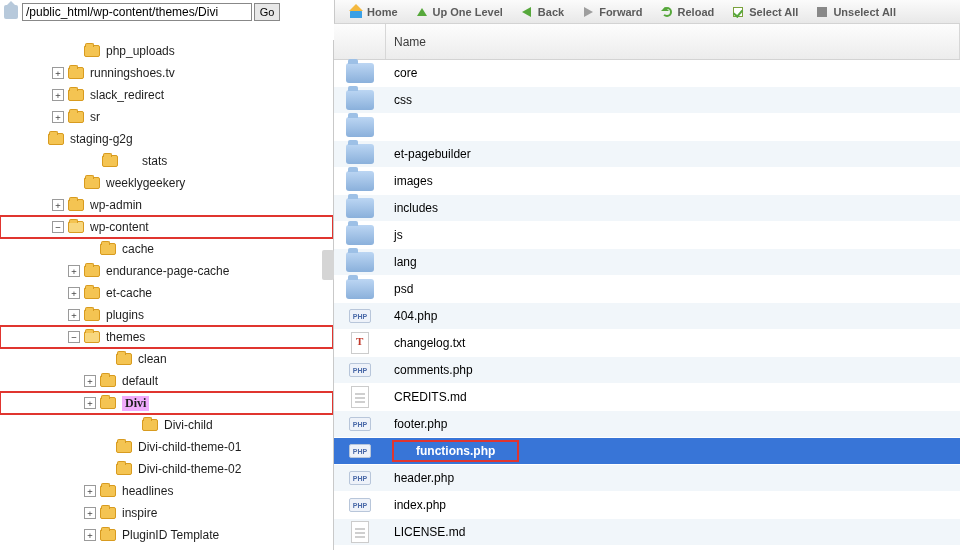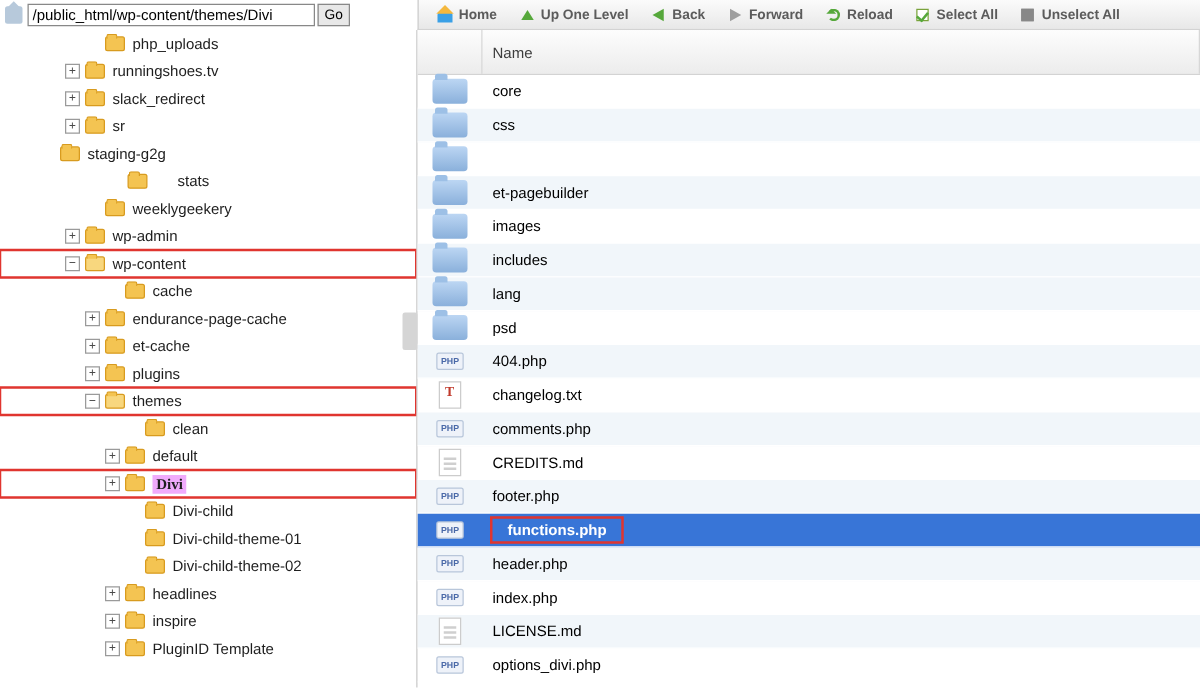--- a/index.html
+++ b/index.html
@@ -23,21 +23,21 @@
 .i-up { width:0; height:0; border-left:5px solid transparent; border-right:5px solid transparent; border-bottom:8px solid #56a83b; }
 .i-back { width:0; height:0; border-top:5px solid transparent; border-bottom:5px solid transparent; border-right:9px solid #56a83b; }
 .i-fwd  { width:0; height:0; border-top:5px solid transparent; border-bottom:5px solid transparent; border-left:9px solid #9e9e9e; }
 .i-reload { width:10px; height:10px; border:2px solid #56a83b; border-left-color:transparent; border-radius:50%; position:relative; }
 .i-reload::after{content:"";position:absolute;left:-3px;top:-2px;width:0;height:0;border-left:4px solid transparent;border-right:4px solid transparent;border-bottom:4px solid #56a83b;}
 .i-check { width:10px; height:10px; border:1px solid #7aa23c; position:relative; background:#fff;}
 .i-check::after{content:"";position:absolute;left:1px;top:0px;width:4px;height:7px;border-right:2px solid #56a83b;border-bottom:2px solid #56a83b;transform:rotate(40deg);}
 .i-box  { width:10px; height:10px; border:1px solid #888; background:#888; }
 
 
-.tree { position:absolute; left:0; top:24px; width:334px; bottom:0; overflow:auto; border-right:1px solid #c9c9c9; }
+.tree { position:absolute; left:0; top:40px; width:334px; bottom:0; overflow:auto; border-right:1px solid #c9c9c9; }
 .tree-row { height:22px; display:flex; align-items:center; white-space:nowrap; cursor:pointer; }
 .tree-row.hl { outline:2px solid #e0352f; outline-offset:-1px; }
 .toggle { width:12px; height:12px; flex:none; border:1px solid #9a9a9a; background:#fff; color:#4a4a4a; font:9px/10px monospace; text-align:center; margin-right:4px; }
 .toggle.empty { border:none; background:transparent; }
 .folder { width:16px; height:12px; flex:none; background:#f4c452; border:1px solid #d89b1f; border-radius:2px; position:relative; margin-right:6px; }
 .folder::before{content:"";position:absolute;top:-3px;left:0;width:7px;height:3px;background:#f4c452;border:1px solid #d89b1f;border-bottom:none;border-radius:2px 2px 0 0;}
 .folder.open { background:#f8d77e; }
 .tree-row .name { color:#1e1e1e; }
 .tree-row.sel .name { background:#f0abfc; padding:0 3px; font-weight:bold;font-family:Liberation Serif, serif; }
 
@@ -45,21 +45,21 @@
 .listpane { position:absolute; left:334px; right:0; top:24px; bottom:0; overflow:auto; }
 .list-head { display:flex; height:36px; background:linear-gradient(#fdfdfd,#ececec); border-bottom:1px solid #d3d3d3; align-items:center; color:#3c3c3c; }
 .list-head .cell-ico { width:52px; border-right:1px solid #d7d7d7; height:100%; }
 .list-head .cell-name { flex:1; padding-left:8px; border-right:1px solid #d7d7d7; height:100%; display:flex; align-items:center; }
 
 .row { display:flex; align-items:center; height:27px; border-bottom:1px solid #fff; cursor:pointer; }
 .row.alt { background:#f1f6fa; }
 .row.selected { background:#3875d7; color:#fff; font-weight:bold; }
 .row .fico { width:52px; display:flex; align-items:center; justify-content:center; }
 .row .fname { flex:1; padding-left:8px; }
-.row.selected .fname span { outline:2px solid #e0352f; outline-offset:0; padding:2px 12px; }
+.row.selected .fname span { outline:2px solid #e0352f; outline-offset:0; padding:2px 22px; }
 
 .f-folder { width:28px; height:20px; background:linear-gradient(#bcd6f3,#8ab0db); border-radius:3px; position:relative; }
 .f-folder::before{content:"";position:absolute;top:-4px;left:2px;width:10px;height:5px;background:#9dc0e6;border-radius:2px 2px 0 0;}
 .f-php { width:22px; height:14px; background:#eef2f9; border:1px solid #b8c6da; border-radius:2px; font:bold 7px/14px Arial; color:#4a69a8; text-align:center; }
 .f-txt { width:18px; height:22px; background:#fff; border:1px solid #ccc; position:relative; }
 .f-txt::before{content:"T";position:absolute;top:2px;left:4px;font:bold 11px Georgia;color:#c0392b;}
 .f-doc { width:18px; height:22px; background:#fff; border:1px solid #ccc; position:relative;}
 .f-doc::after{content:"";position:absolute;left:3px;right:3px;top:6px;height:2px;background:#cfcfcf;box-shadow:0 4px 0 #cfcfcf,0 8px 0 #cfcfcf;}
 
 .splitter-nub { position:absolute; left:322px; top:250px; width:12px; height:30px; background:#d5d5d5; border-radius:2px; }
@@ -197,21 +197,21 @@
     <div class="tree-row" style="padding-left: 84px;">
       <span class="toggle">+</span>
       <span class="folder"></span>
       <span class="name">default</span>
     </div>
     <div class="tree-row hl sel" style="padding-left: 84px;">
       <span class="toggle">+</span>
       <span class="folder"></span>
       <span class="name">Divi</span>
     </div>
-    <div class="tree-row" style="padding-left: 100px;">
+    <div class="tree-row" style="padding-left: 100px; margin-left: 26px;">
       <span class="toggle empty"></span>
       <span class="folder"></span>
       <span class="name">Divi-child</span>
     </div>
     <div class="tree-row" style="padding-left: 100px;">
       <span class="toggle empty"></span>
       <span class="folder"></span>
       <span class="name">Divi-child-theme-01</span>
     </div>
     <div class="tree-row" style="padding-left: 100px;">
@@ -271,20 +271,26 @@
           <span class="f-folder"></span>
         </div>
         <div class="fname"><span>images</span></div>
       </div>
       <div class="row alt">
         <div class="fico">
           <span class="f-folder"></span>
         </div>
         <div class="fname"><span>includes</span></div>
       </div>
+      <div class="row">
+        <div class="fico">
+          <span class="f-folder"></span>
+        </div>
+        <div class="fname"><span>js</span></div>
+      </div>
       <div class="row alt">
         <div class="fico">
           <span class="f-folder"></span>
         </div>
         <div class="fname"><span>lang</span></div>
       </div>
       <div class="row">
         <div class="fico">
           <span class="f-folder"></span>
         </div>

